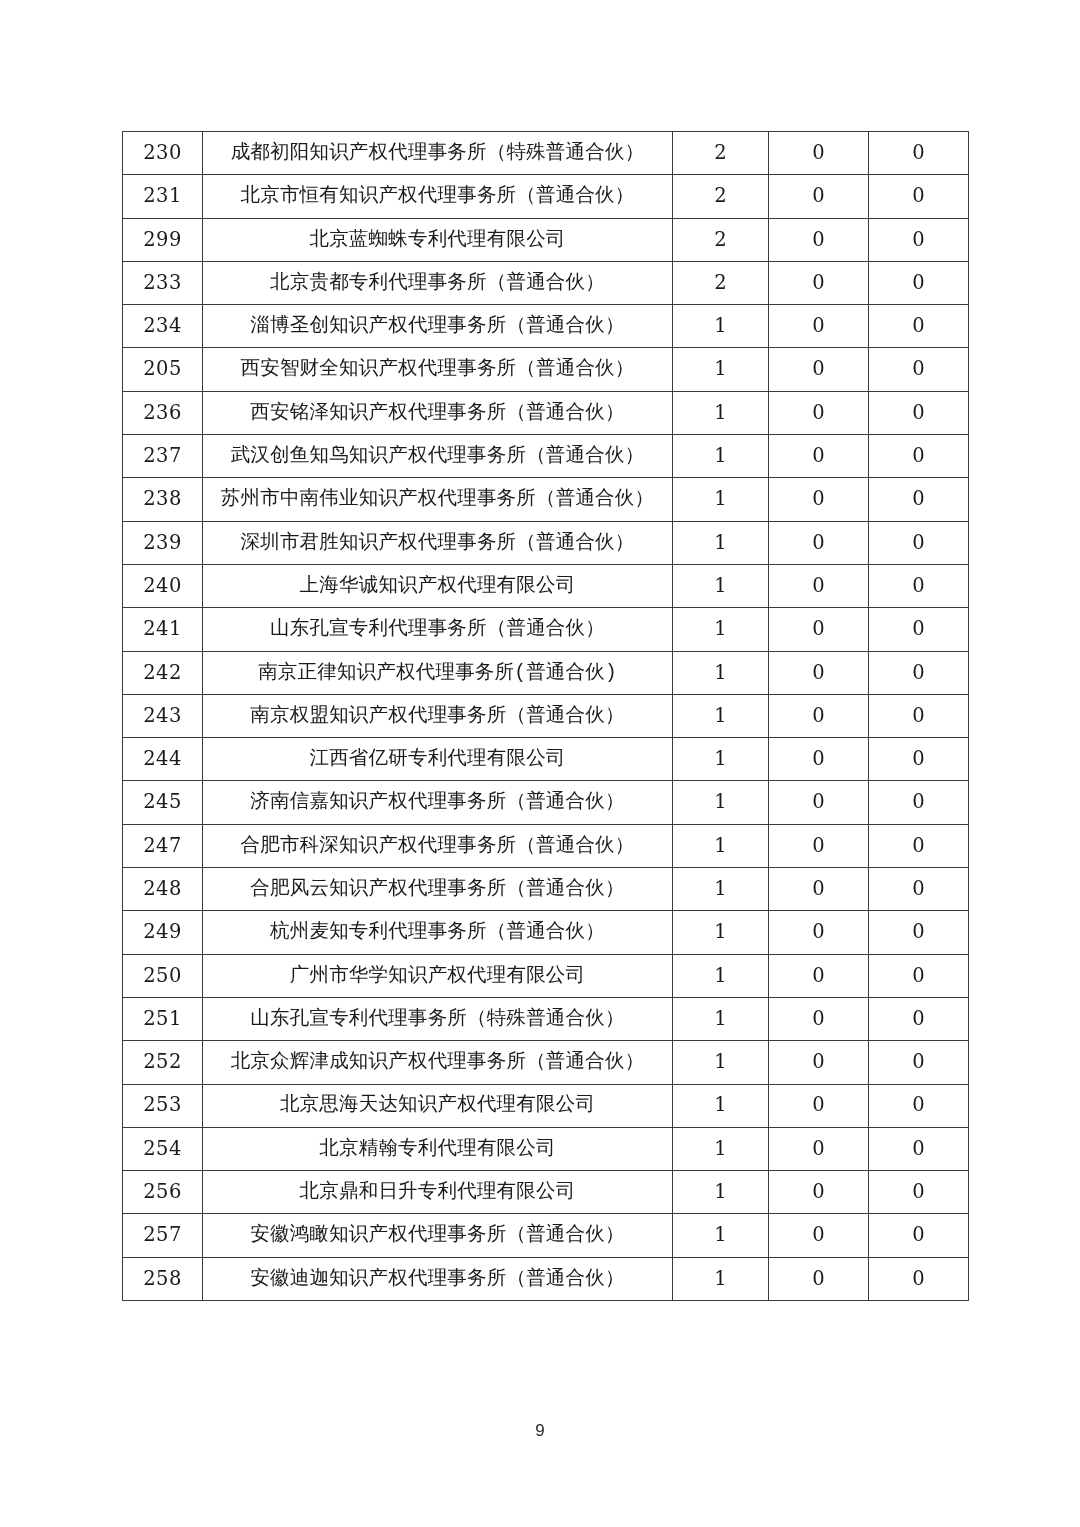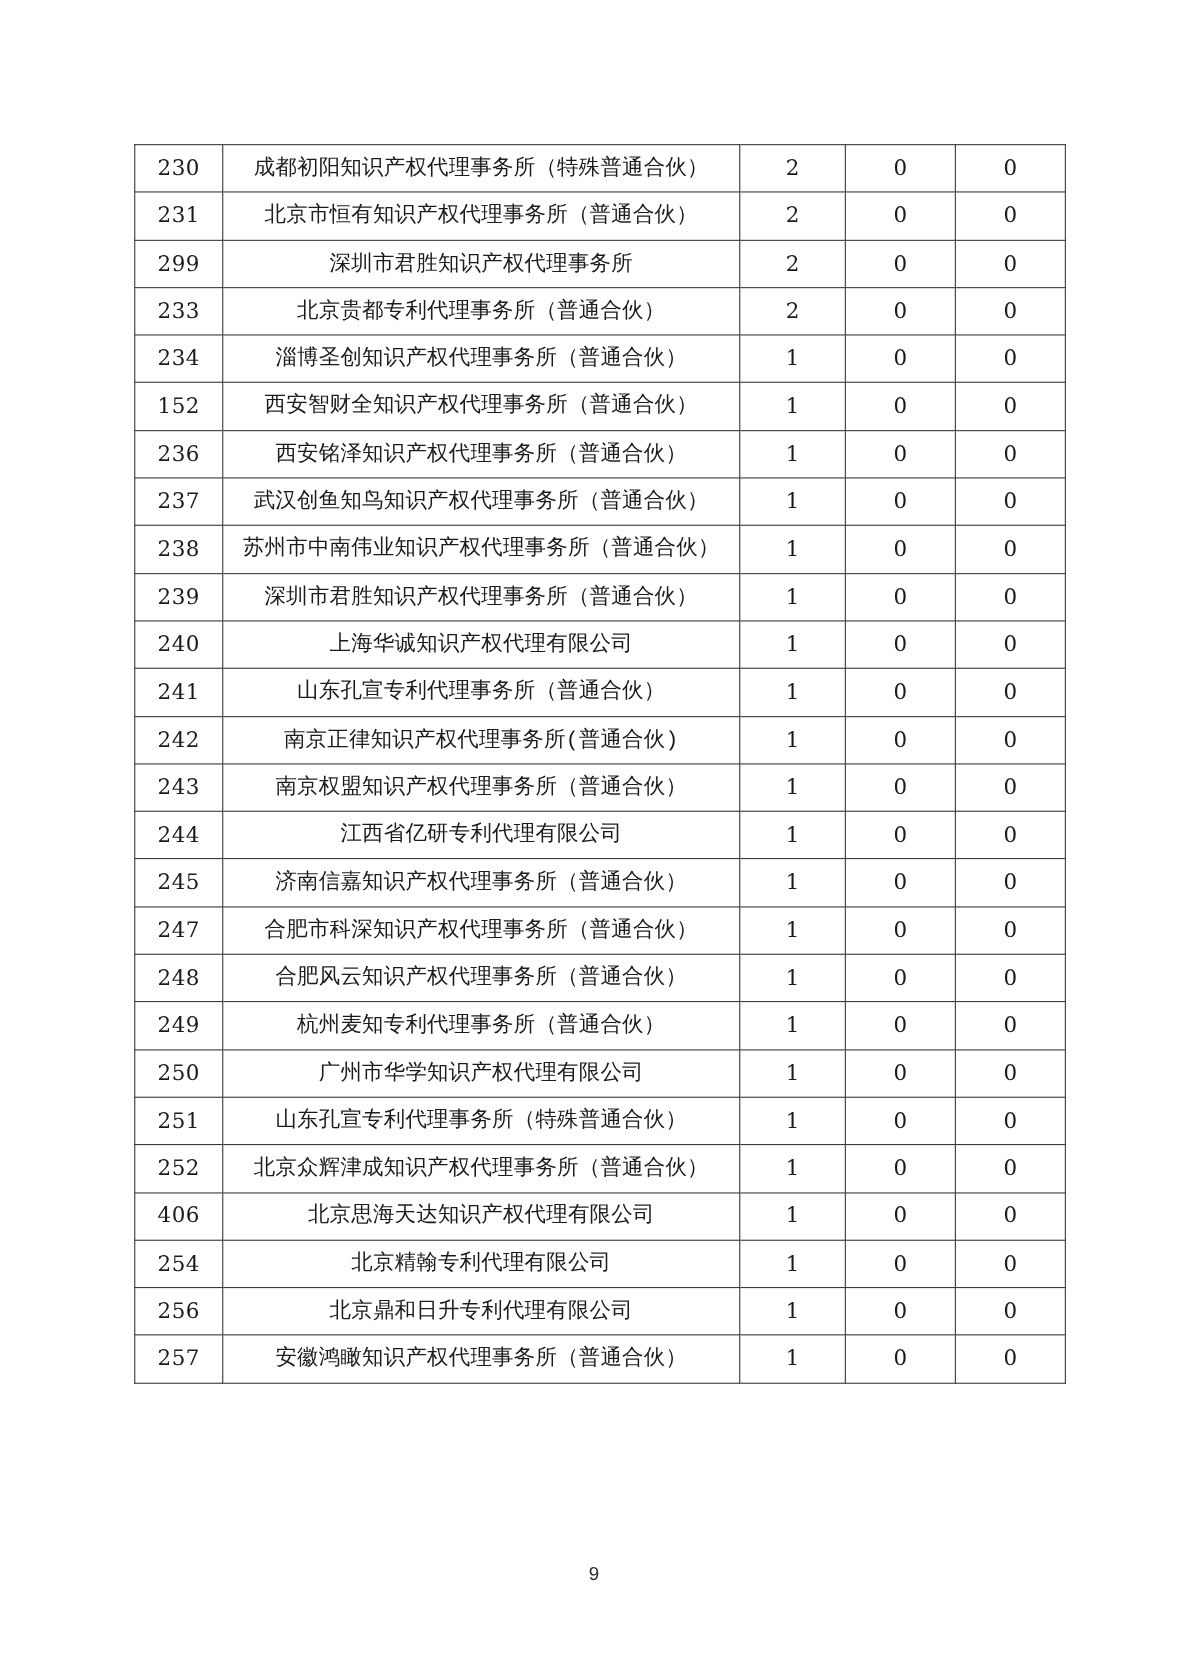--- a/index.html
+++ b/index.html
@@ -101,41 +101,41 @@
           </tr>
           <tr>
             <td class="cell-index">231</td>
             <td class="cell-name">北京市恒有知识产权代理事务所（普通合伙）</td>
             <td class="cell-num">2</td>
             <td class="cell-num">0</td>
             <td class="cell-num">0</td>
           </tr>
           <tr>
             <td class="cell-index">299</td>
-            <td class="cell-name">深圳市君胜知识产权代理事务所</td>
+            <td class="cell-name">北京蓝蜘蛛专利代理有限公司</td>
             <td class="cell-num">2</td>
             <td class="cell-num">0</td>
             <td class="cell-num">0</td>
           </tr>
           <tr>
             <td class="cell-index">233</td>
             <td class="cell-name">北京贵都专利代理事务所（普通合伙）</td>
             <td class="cell-num">2</td>
             <td class="cell-num">0</td>
             <td class="cell-num">0</td>
           </tr>
           <tr>
             <td class="cell-index">234</td>
             <td class="cell-name">淄博圣创知识产权代理事务所（普通合伙）</td>
             <td class="cell-num">1</td>
             <td class="cell-num">0</td>
             <td class="cell-num">0</td>
           </tr>
           <tr>
-            <td class="cell-index">152</td>
+            <td class="cell-index">205</td>
             <td class="cell-name">西安智财全知识产权代理事务所（普通合伙）</td>
             <td class="cell-num">1</td>
             <td class="cell-num">0</td>
             <td class="cell-num">0</td>
           </tr>
           <tr>
             <td class="cell-index">236</td>
             <td class="cell-name">西安铭泽知识产权代理事务所（普通合伙）</td>
             <td class="cell-num">1</td>
             <td class="cell-num">0</td>
@@ -240,21 +240,21 @@
             <td class="cell-num">0</td>
           </tr>
           <tr>
             <td class="cell-index">252</td>
             <td class="cell-name">北京众辉津成知识产权代理事务所（普通合伙）</td>
             <td class="cell-num">1</td>
             <td class="cell-num">0</td>
             <td class="cell-num">0</td>
           </tr>
           <tr>
-            <td class="cell-index">406</td>
+            <td class="cell-index">253</td>
             <td class="cell-name">北京思海天达知识产权代理有限公司</td>
             <td class="cell-num">1</td>
             <td class="cell-num">0</td>
             <td class="cell-num">0</td>
           </tr>
           <tr>
             <td class="cell-index">254</td>
             <td class="cell-name">北京精翰专利代理有限公司</td>
             <td class="cell-num">1</td>
             <td class="cell-num">0</td>
@@ -263,20 +263,27 @@
           <tr>
             <td class="cell-index">256</td>
             <td class="cell-name">北京鼎和日升专利代理有限公司</td>
             <td class="cell-num">1</td>
             <td class="cell-num">0</td>
             <td class="cell-num">0</td>
           </tr>
           <tr>
             <td class="cell-index">257</td>
             <td class="cell-name">安徽鸿瞰知识产权代理事务所（普通合伙）</td>
+            <td class="cell-num">1</td>
+            <td class="cell-num">0</td>
+            <td class="cell-num">0</td>
+          </tr>
+          <tr>
+            <td class="cell-index">258</td>
+            <td class="cell-name">安徽迪迦知识产权代理事务所（普通合伙）</td>
             <td class="cell-num">1</td>
             <td class="cell-num">0</td>
             <td class="cell-num">0</td>
           </tr>
         </tbody>
     </table>
   </div>
 
   <div class="page-number">9</div>
 

